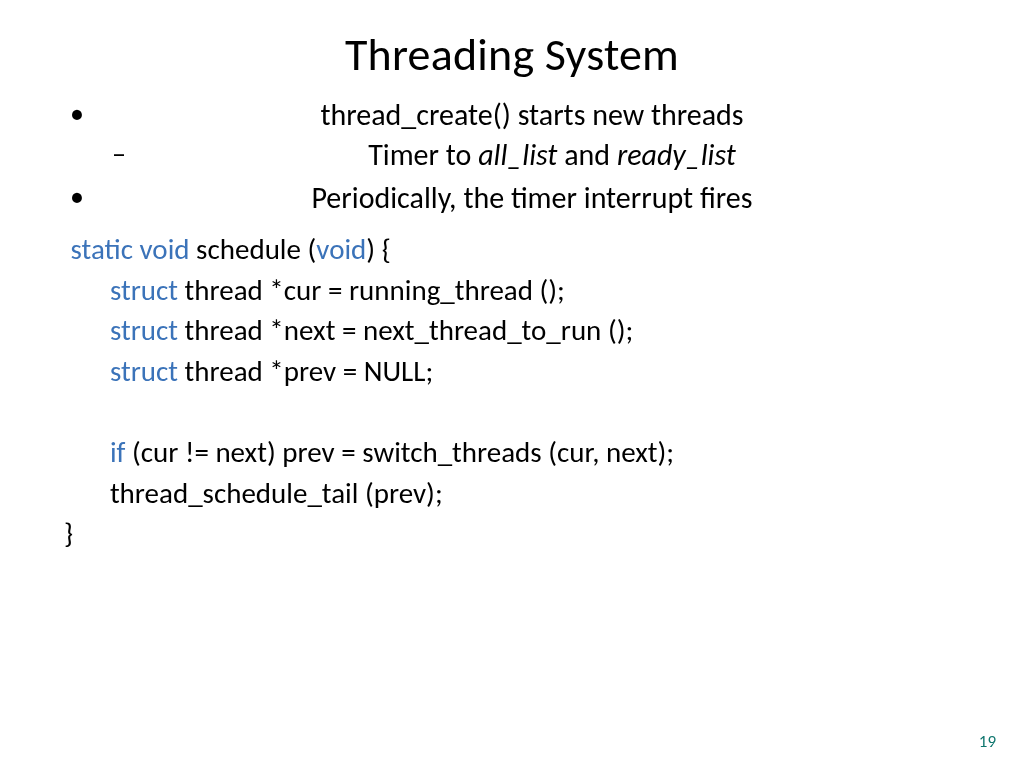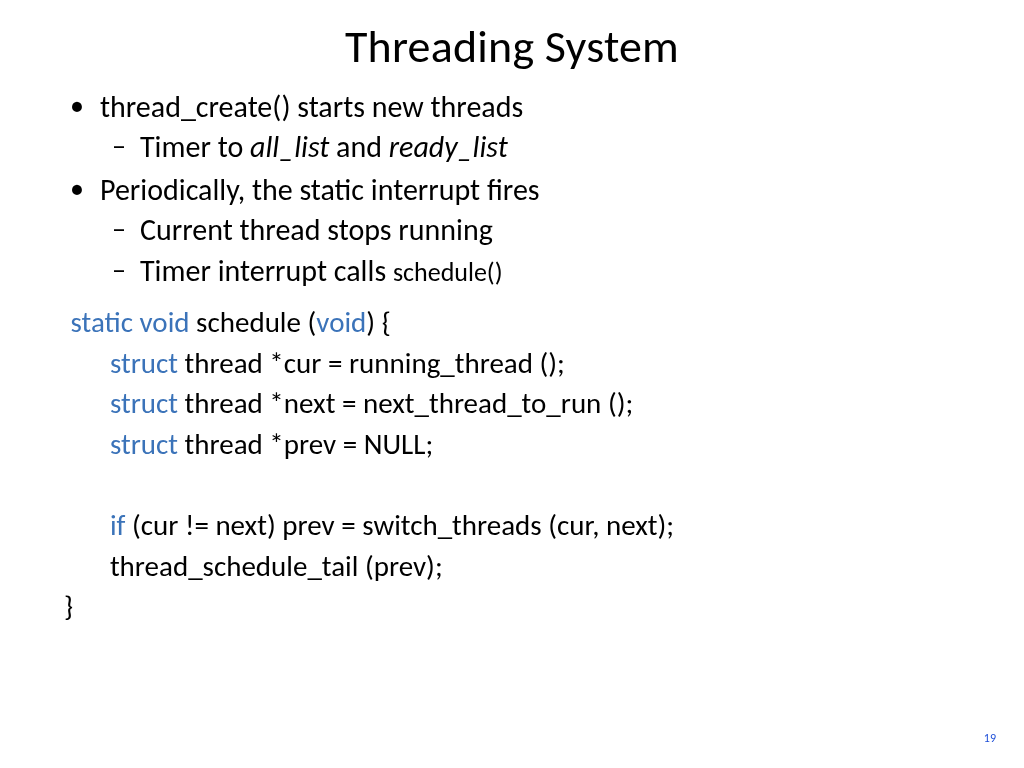--- a/index.html
+++ b/index.html
@@ -10,33 +10,34 @@
     background: #ffffff;
     font-family: Calibri, "Segoe UI", Arial, sans-serif;
     color: #000000;
     overflow: hidden;
   }
   .slide {
     width: 1024px;
     height: 768px;
     position: relative;
     box-sizing: border-box;
-    padding: 18px 60px 30px 60px;
+    padding: 26px 60px 30px 60px;
   }
   .title {
     text-align: center;
     font-size: 46px;
     font-weight: 400;
     margin: 0 0 14px 0;
     letter-spacing: 0.2px;
   }
   ul.outer {
     list-style: none;
     margin: 0;
     padding: 0 0 0 40px;
+    text-align: center;
   }
   ul.outer > li {
     position: relative;
     font-size: 30px;
     line-height: 1.28;
     margin: 0 0 2px 0;
     padding-left: 0;
   }
   ul.outer > li::before {
     content: "•";
@@ -70,49 +71,43 @@
     font-size: 29px;
     line-height: 1.4;
     font-family: Calibri, "Segoe UI", Arial, sans-serif;
     white-space: pre;
     padding-left: 4px;
   }
   .kw { color: #3b73b9; }
   .pagenum {
     position: absolute;
     right: 28px;
-    bottom: 23px;
-    font-size: 12px;
-    color: #1d4ed8;
+    bottom: 16px;
+    font-size: 17px;
+    color: #0f766e;
   }
 </style>
 </head>
 <body>
 
 <div class="slide">
 
   <h1 class="title">Threading System</h1>
 
   <ul class="outer">
     <li>
       <span>thread_create() starts new threads</span>
       <ul class="inner">
         <li>
           <span>Timer to </span><span class="it">all_list</span><span> and </span><span class="it">ready_list</span>
         </li>
       </ul>
     </li>
     <li>
-      <span>Periodically, the static interrupt fires</span>
-      <ul class="inner">
-        <li>Current thread stops running</li>
-        <li>
-          <span>Timer interrupt calls </span><span class="sm">schedule()</span>
-        </li>
-      </ul>
+      <span>Periodically, the timer interrupt fires</span>
     </li>
   </ul>
 
   <div class="code"> <span class="kw">static void</span><span> schedule (</span><span class="kw">void</span><span>) {</span>
        <span class="kw">struct</span><span> thread *cur = running_thread ();</span>
        <span class="kw">struct</span><span> thread *next = next_thread_to_run ();</span>
        <span class="kw">struct</span><span> thread *prev = NULL;</span>
 
        <span class="kw">if</span><span> (cur != next) prev = switch_threads (cur, next);</span>
        <span>thread_schedule_tail (prev);</span>

